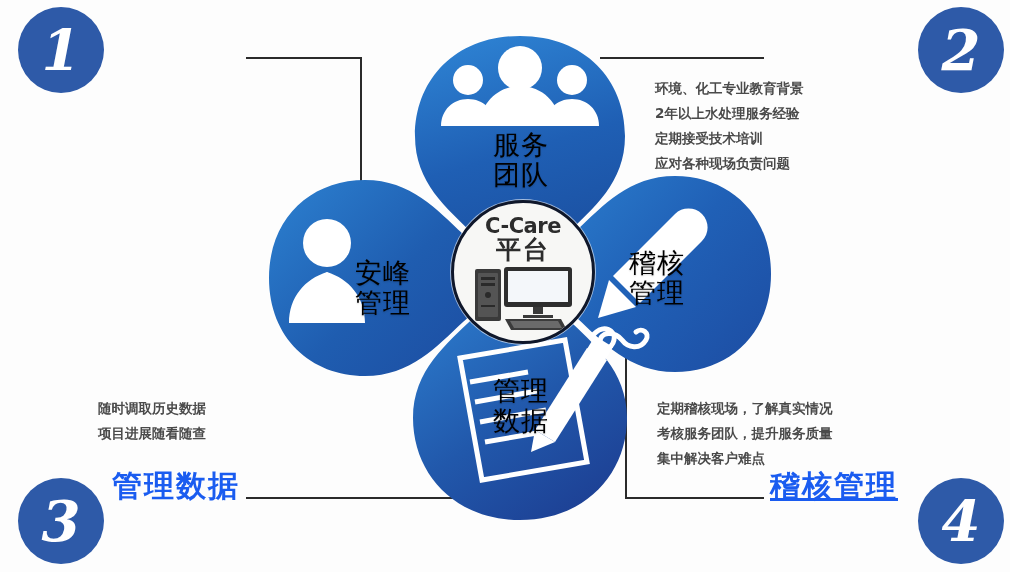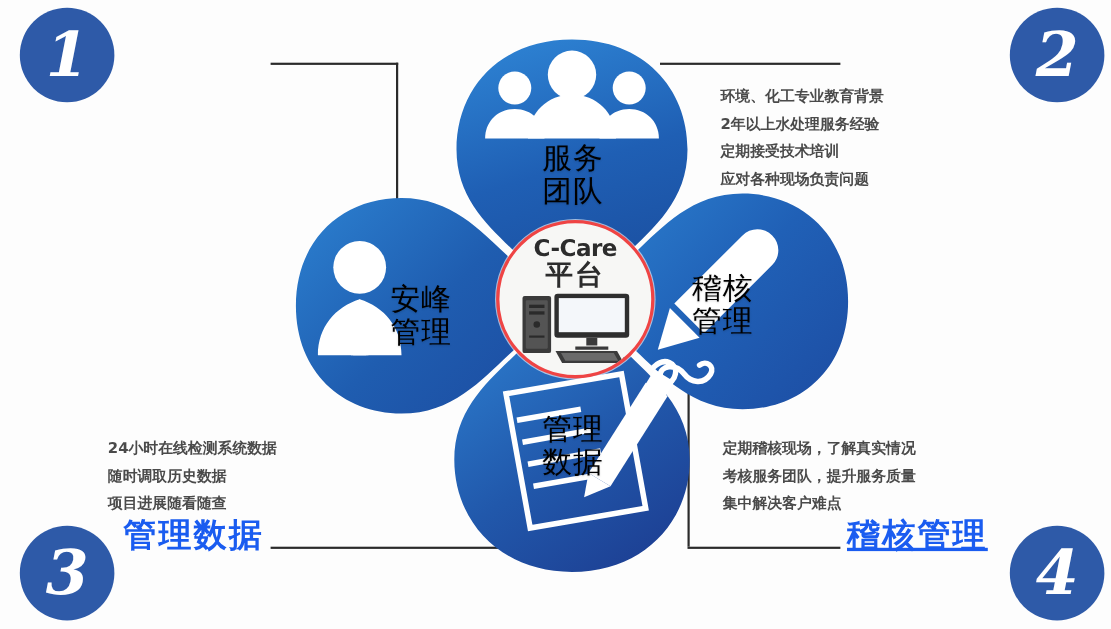--- a/index.html
+++ b/index.html
@@ -106,21 +106,21 @@
 
   
   #hub {
     position: absolute;
     left: 451px;
     top: 200px;
     width: 138px;
     height: 138px;
     border-radius: 50%;
     background: #f7f7f5;
-    border: 3px solid #ef4444;
+    border: 3px solid #0f172a;
     box-shadow: 0 0 0 1px rgba(255,255,255,.6);
     overflow: hidden;
   }
   #hub-text {
     position: absolute;
     left: 0; right: 0; top: 12px;
     text-align: center;
     color: #2c2c2c;
     font-weight: bold;
     font-family: "DejaVu Sans", "Liberation Sans", sans-serif;
@@ -160,21 +160,20 @@
   <div class="quad-title" id="title-3">管理数据</div>
   <div class="quad-title" id="title-4">稽核管理</div>
 
   <div class="quad-body" id="body-2">
     <div>环境、化工专业教育背景</div>
     <div>2年以上水处理服务经验</div>
     <div>定期接受技术培训</div>
     <div>应对各种现场负责问题</div>
   </div>
   <div class="quad-body" id="body-3">
-    <div>24小时在线检测系统数据</div>
     <div>随时调取历史数据</div>
     <div>项目进展随看随查</div>
   </div>
   <div class="quad-body" id="body-4">
     <div>定期稽核现场，了解真实情况</div>
     <div>考核服务团队，提升服务质量</div>
     <div>集中解决客户难点</div>
   </div>
 
   <div id="flower">

